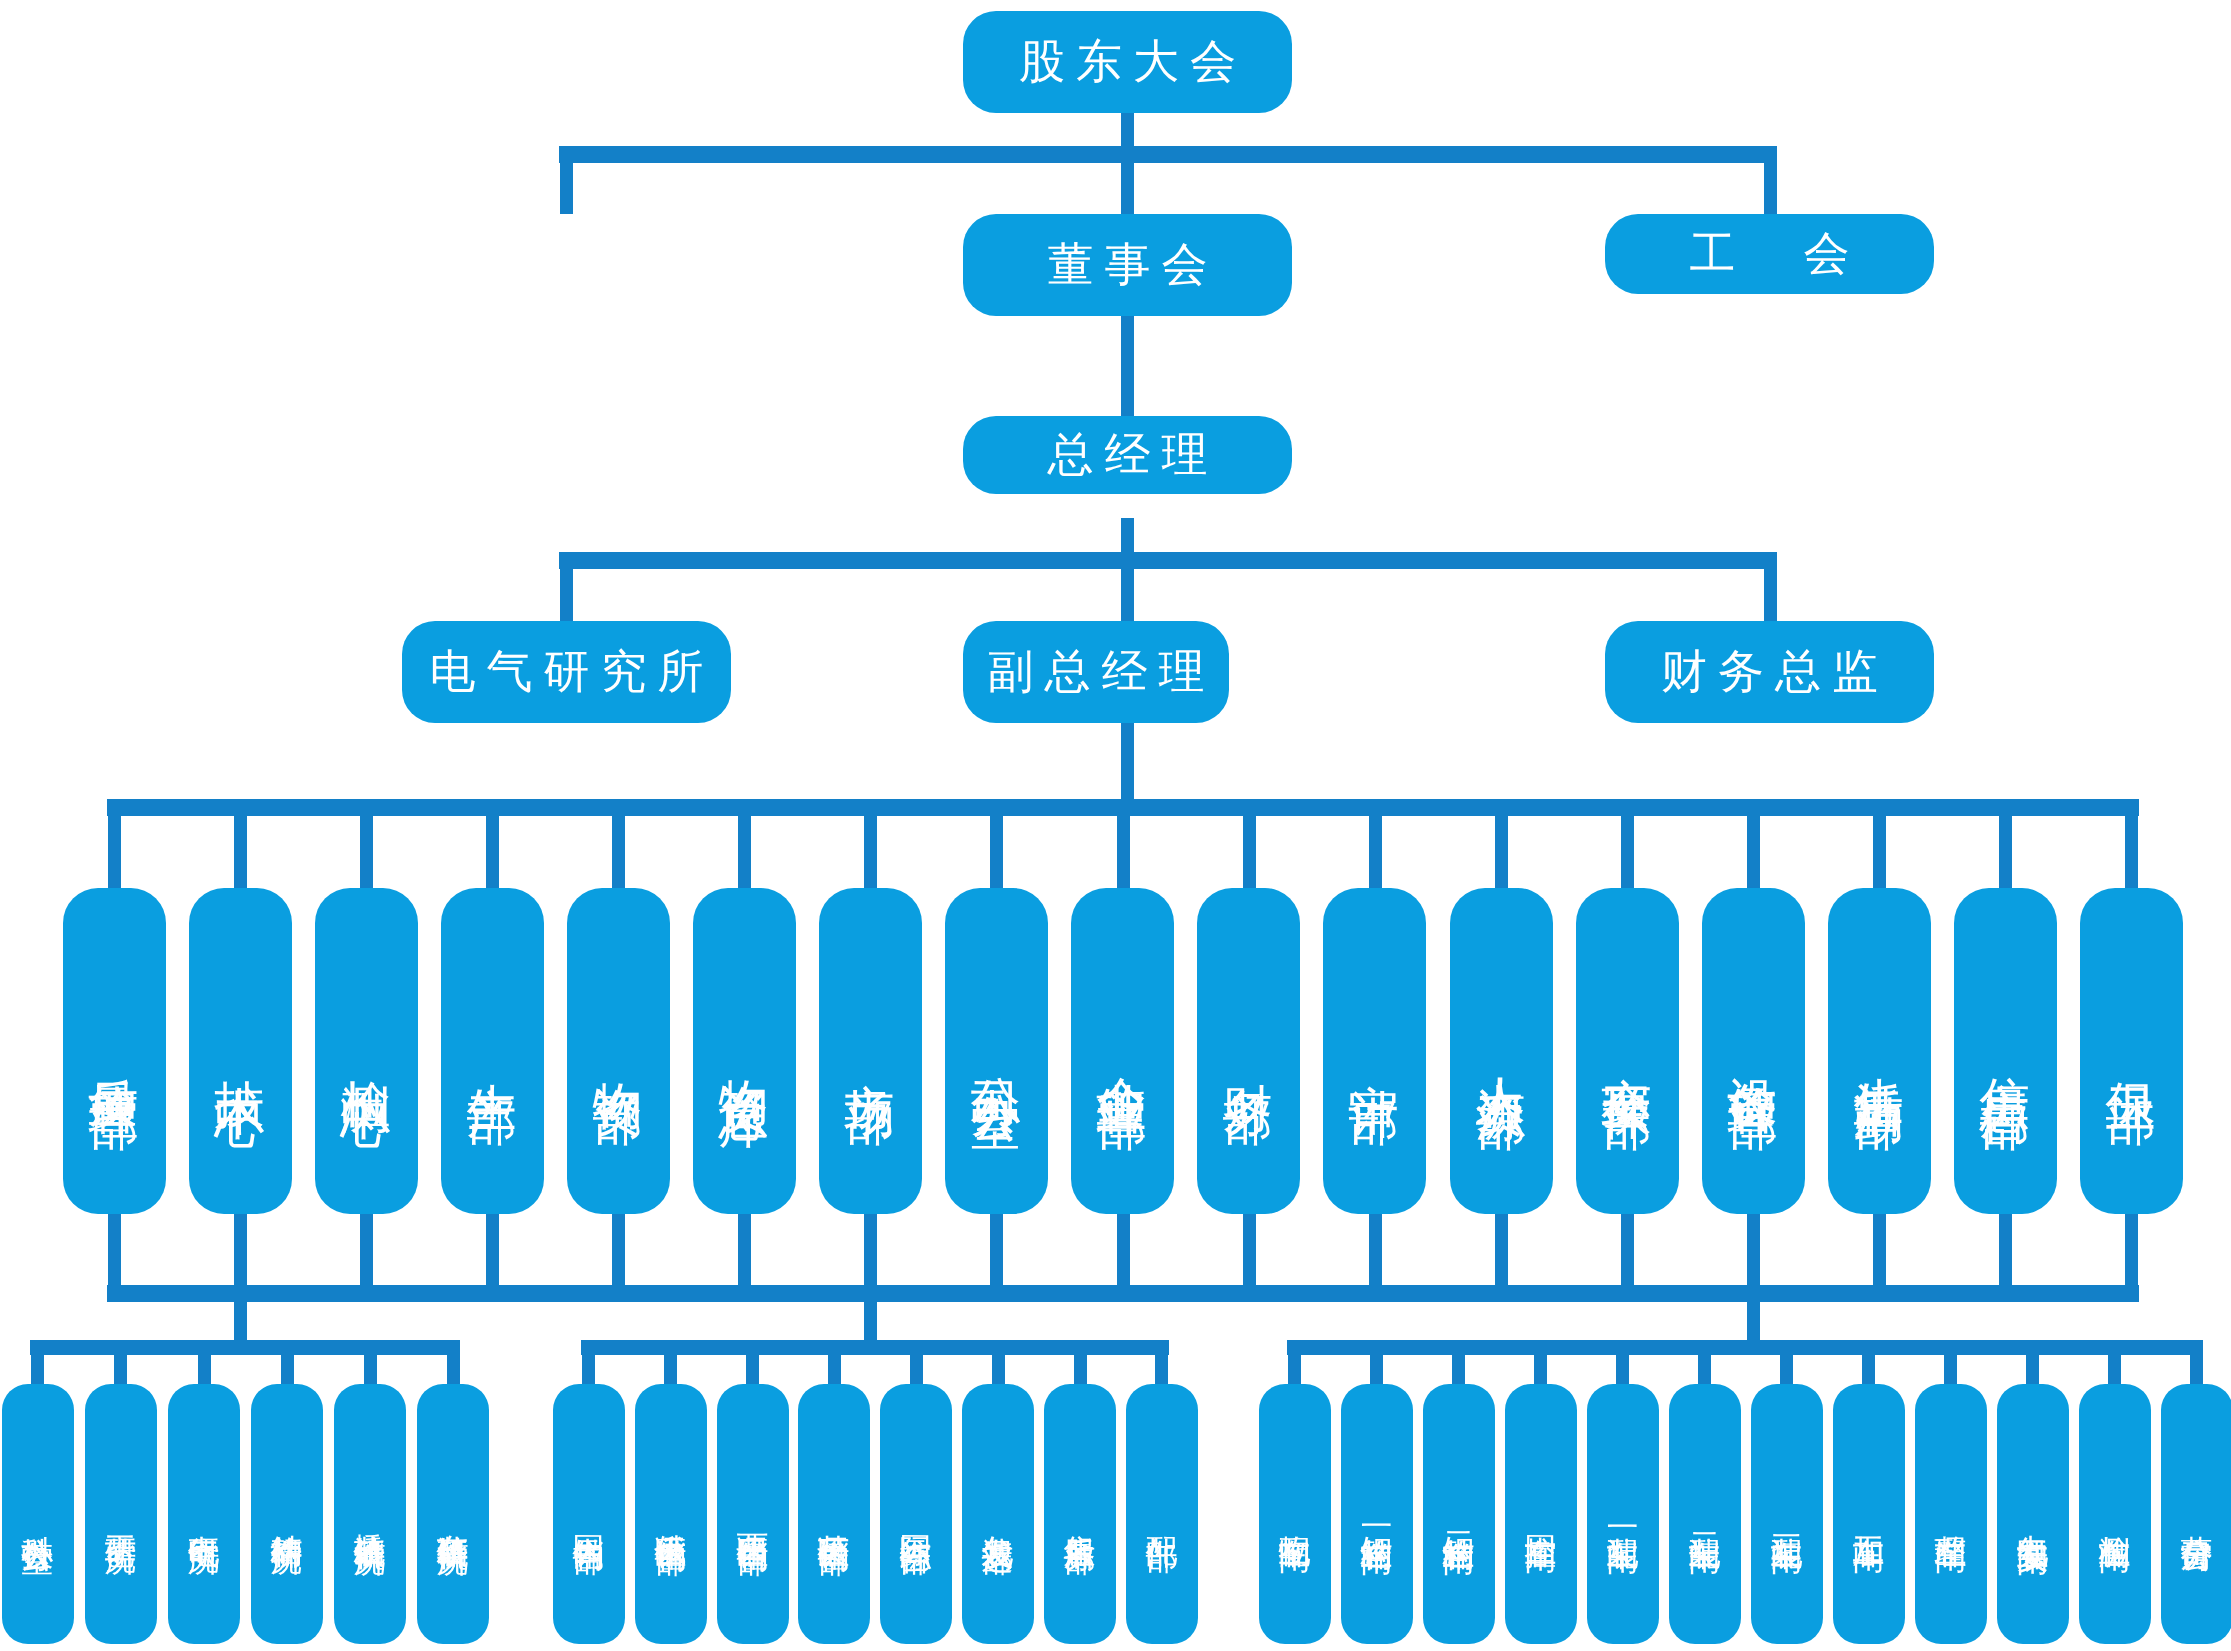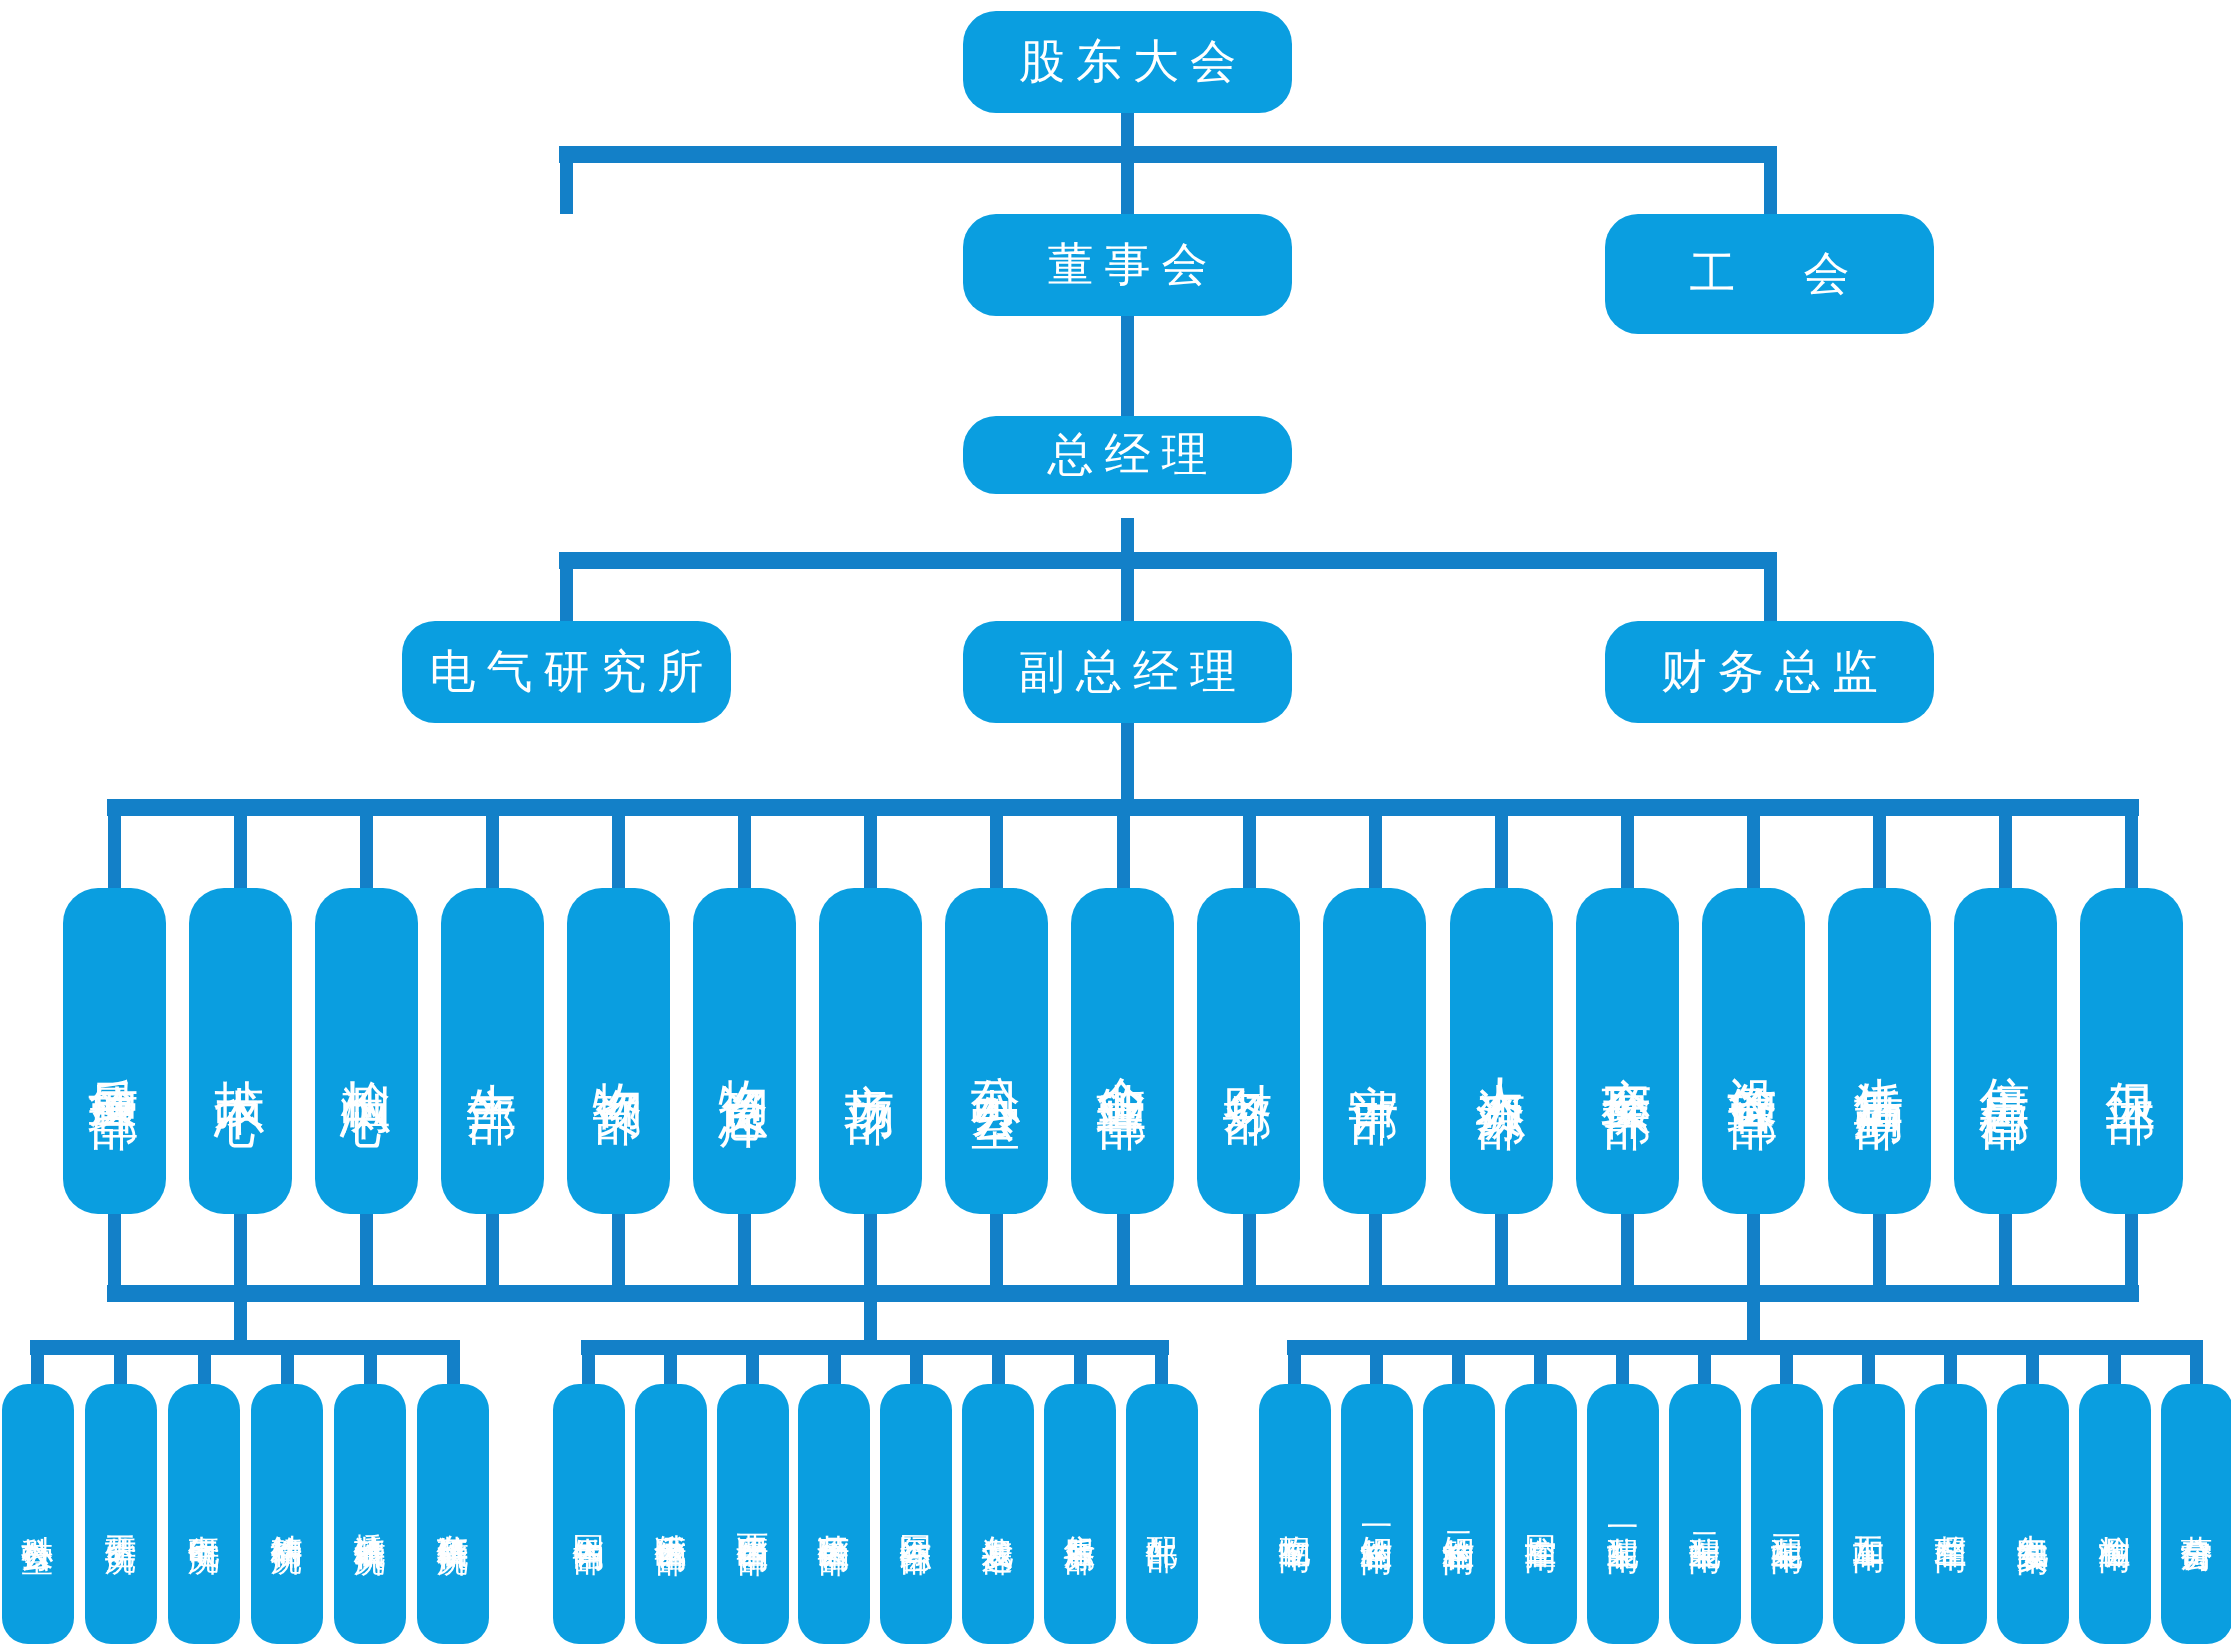--- a/index.html
+++ b/index.html
@@ -108,30 +108,30 @@
     <div class="line" style="left: 1944px; top: 1346px; width: 13px; height: 39px;"></div>
     <div class="line" style="left: 2026px; top: 1346px; width: 13px; height: 39px;"></div>
     <div class="line" style="left: 2108px; top: 1346px; width: 13px; height: 39px;"></div>
     <div class="line" style="left: 2190px; top: 1346px; width: 13px; height: 39px;"></div>
     <div class="node row-node" style="left: 963px; top: 11px; width: 329px; height: 102px;">
       <span>股东大会</span>
     </div>
     <div class="node row-node" style="left: 963px; top: 214px; width: 329px; height: 102px;">
       <span>董事会</span>
     </div>
-    <div class="node row-node" style="left: 1605px; top: 214px; width: 329px; height: 120px;">
+    <div class="node row-node" style="left: 1605px; top: 214px; width: 329px; height: 80px;">
       <span>工　会</span>
     </div>
     <div class="node row-node" style="left: 963px; top: 416px; width: 329px; height: 78px;">
       <span>总经理</span>
     </div>
     <div class="node row-node" style="left: 402px; top: 621px; width: 329px; height: 102px;">
       <span>电气研究所</span>
     </div>
-    <div class="node row-node" style="left: 963px; top: 621px; width: 329px; height: 102px;">
+    <div class="node row-node" style="left: 963px; top: 621px; width: 266px; height: 102px;">
       <span>副总经理</span>
     </div>
     <div class="node row-node" style="left: 1605px; top: 621px; width: 329px; height: 102px;">
       <span>财务总监</span>
     </div>
     <div class="node dept-node" style="left: 63px; top: 888px; width: 103px; height: 326px;">
       <span>质量管理部</span>
     </div>
     <div class="node dept-node" style="left: 189px; top: 888px; width: 103px; height: 326px;">
       <span>技术中心</span>

